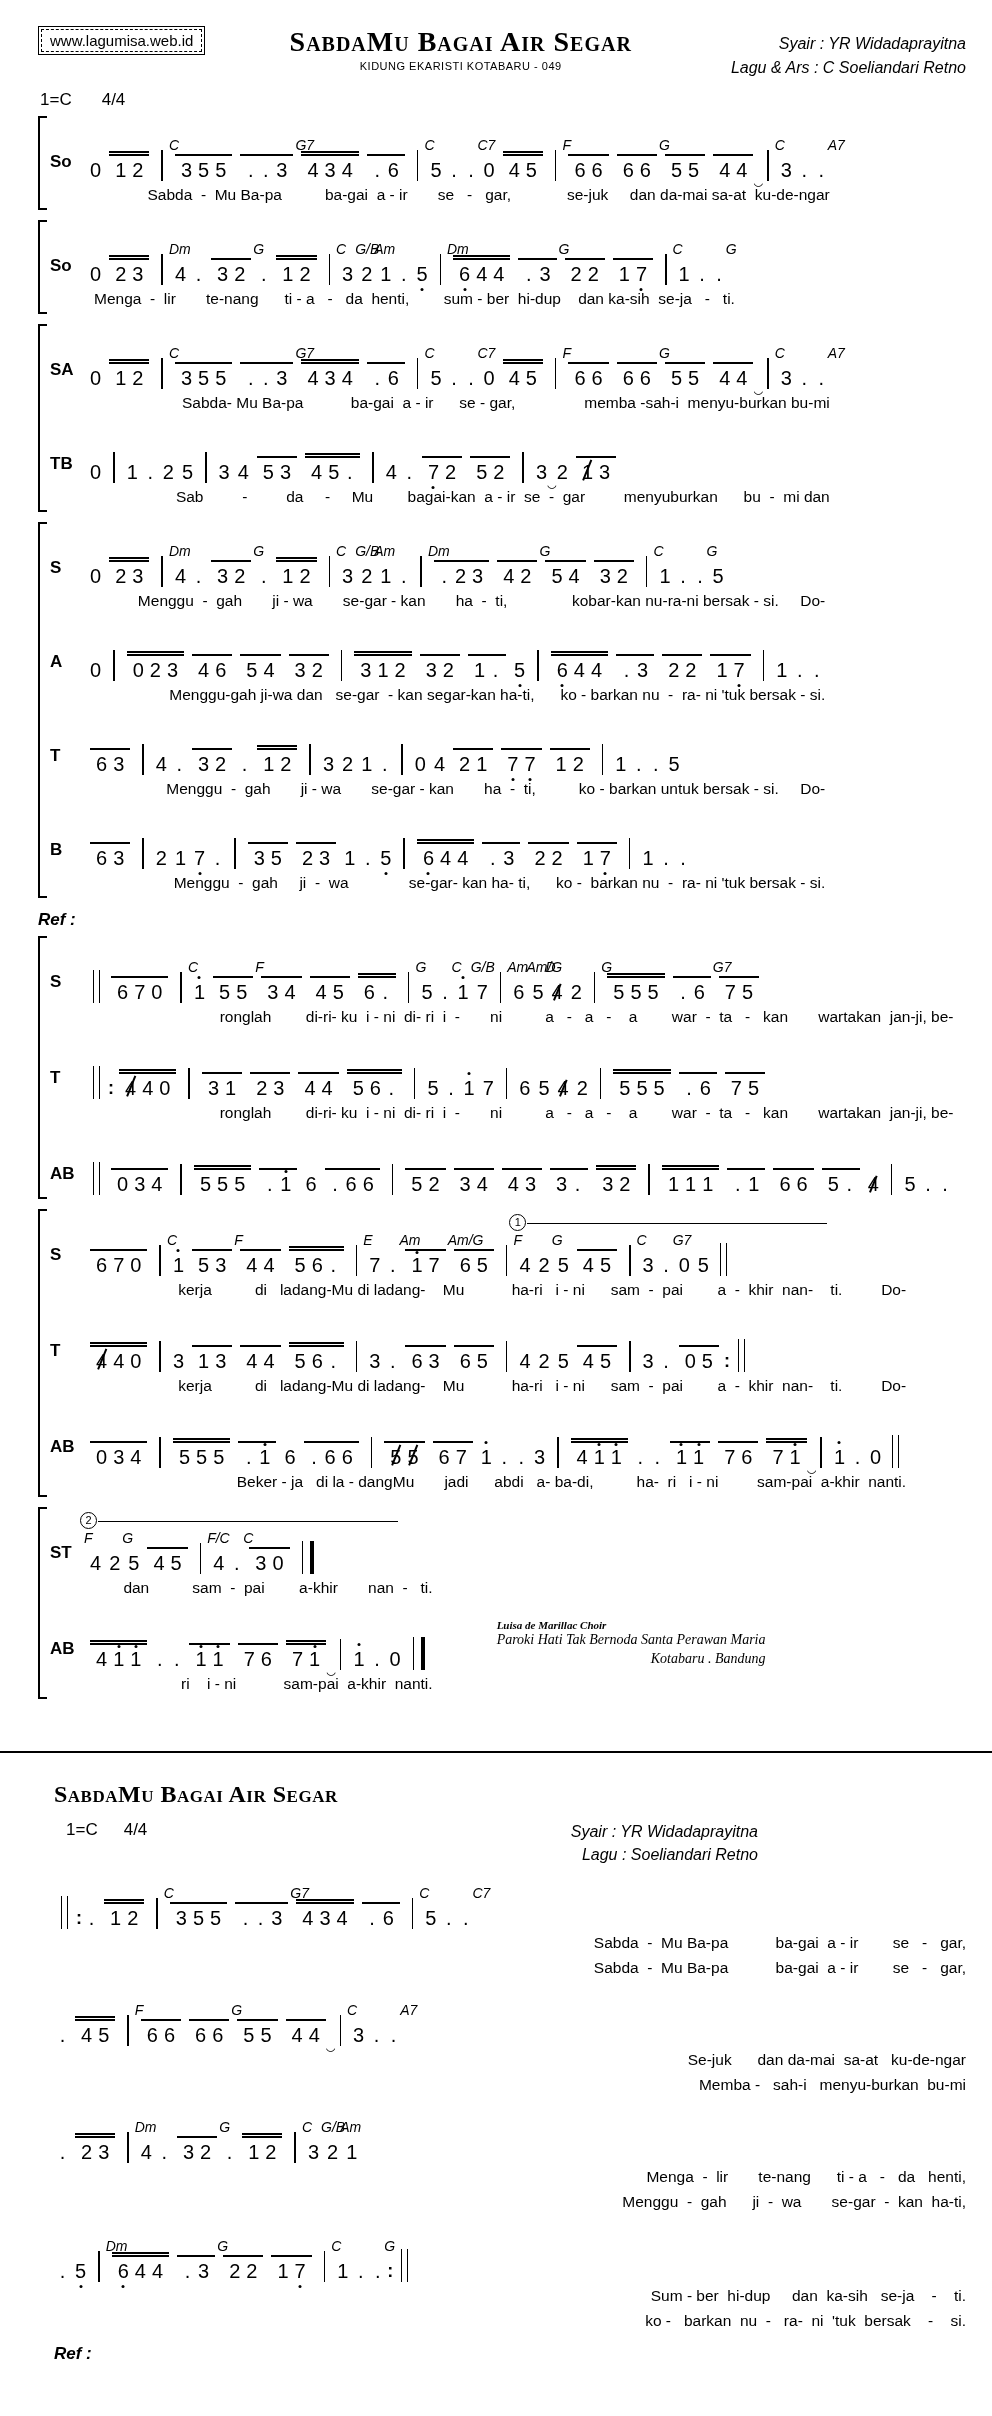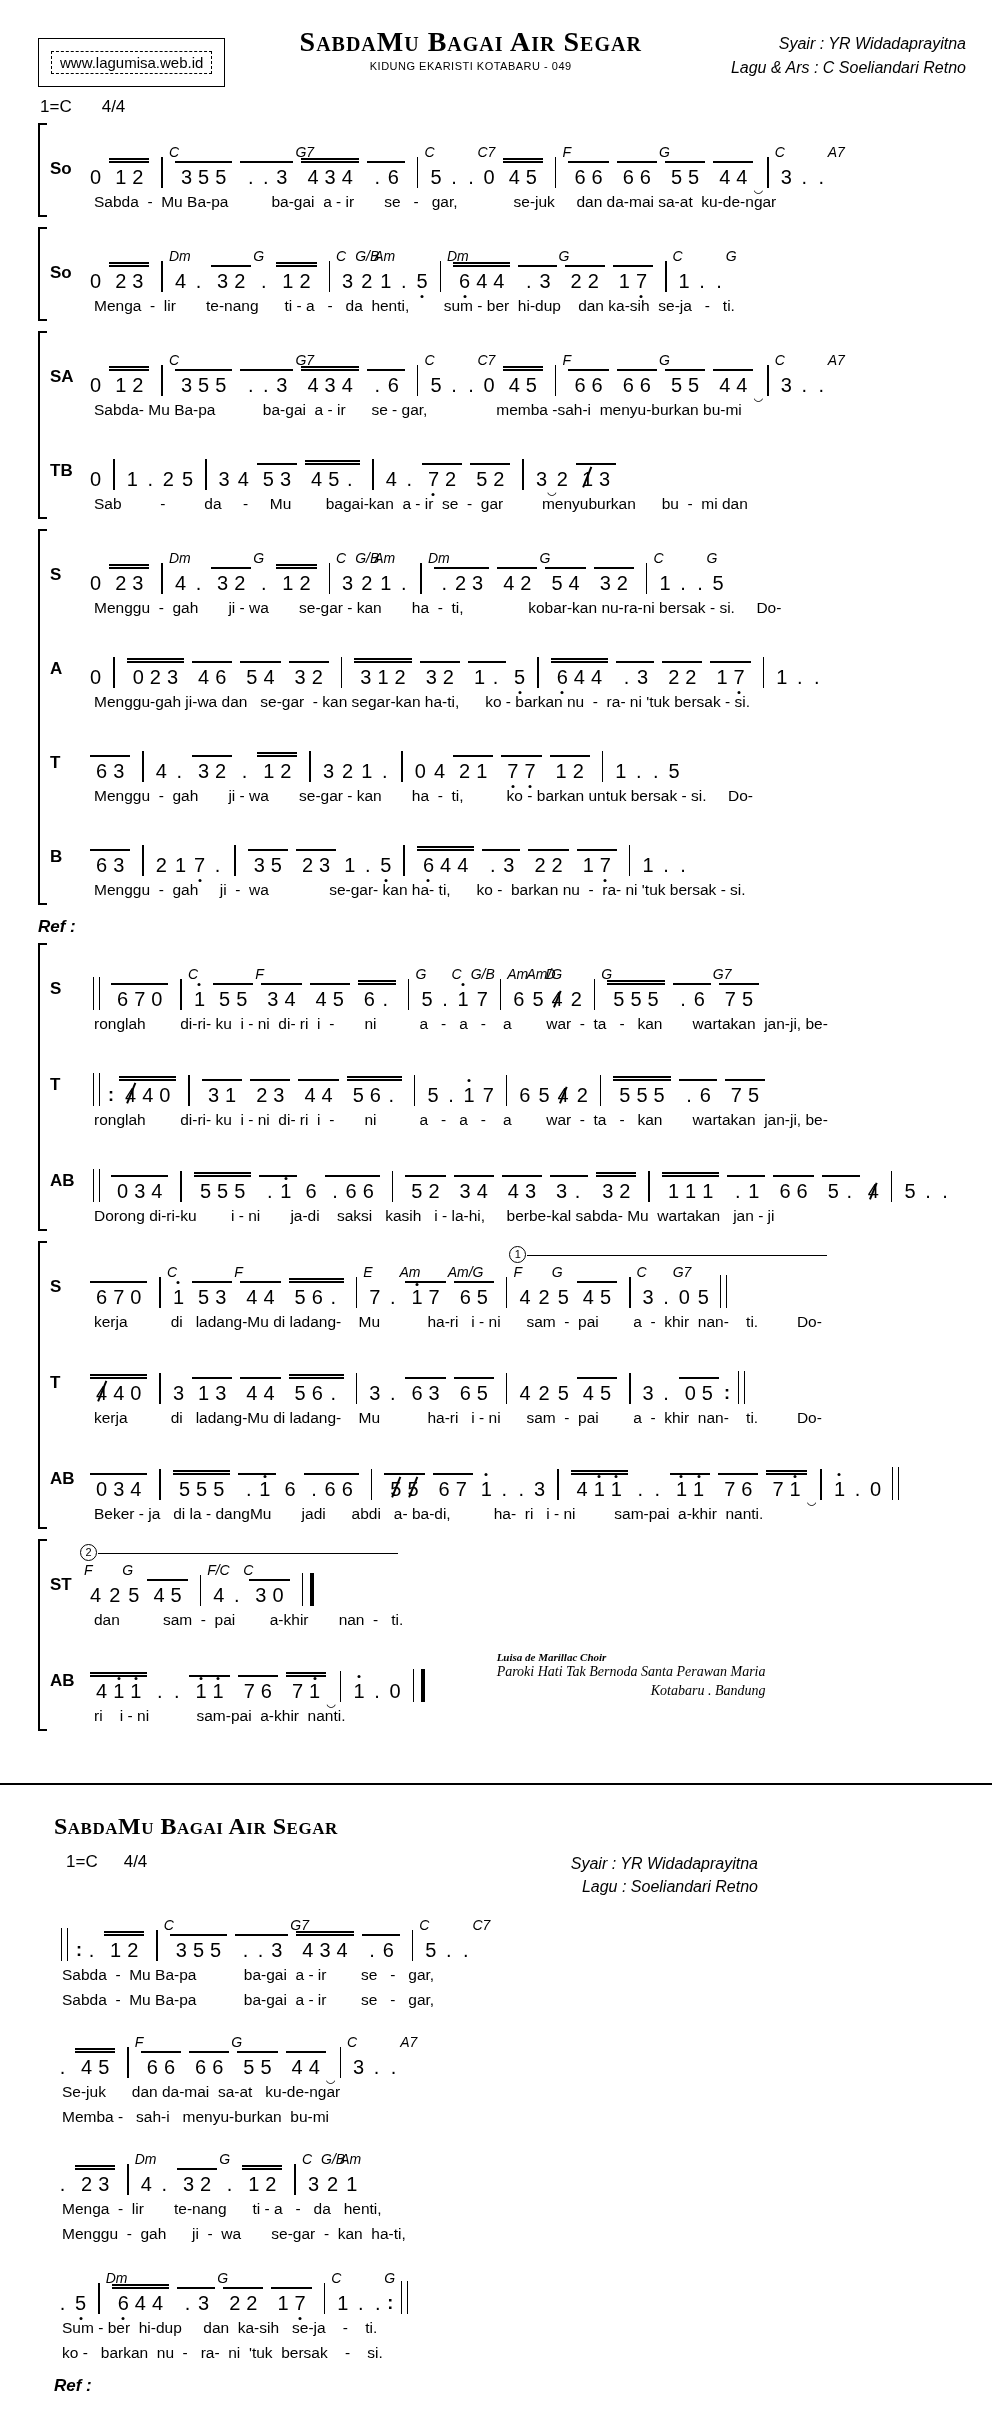--- a/index.html
+++ b/index.html
@@ -2,21 +2,21 @@
 <html><head>
 <meta charset="utf-8">
 <style>
   html,body{margin:0;padding:0;background:#fff;}
   .sheet{width:992px;background:#fff;color:#000;font-family:"Liberation Sans",sans-serif;}
   .page{position:relative;}
   .p1{padding:26px 26px 8px 38px;}
   .p2{padding:28px 26px 30px 54px;}
   
   .p1head{display:flex;align-items:flex-start;}
-  .badge{border:1px solid #000;padding:12px;margin-top:12px;width:max-content;}
+  .badge{border:1px solid #000;padding:2px;width:max-content;}
   .badge span{display:block;border:1px dashed #000;padding:2px 8px;font-size:15px;}
   .titleblock{flex:1;text-align:center;}
   .title{font-family:"Liberation Serif",serif;font-variant:small-caps;font-weight:700;font-size:28px;letter-spacing:1px;}
   .subtitle{font-size:11px;letter-spacing:.5px;margin-top:2px;}
   .credits{width:250px;text-align:right;font-style:italic;font-size:16px;line-height:1.5;margin-top:6px;}
   .keytime{font-size:17px;margin:10px 0 6px 2px;}
   .keytime .ts{margin-left:30px;}
   
   .ref{font-weight:700;font-style:italic;font-size:17px;margin:12px 0 0 0;}
   .sysrow{display:flex;align-items:flex-end;margin:6px 0 10px;}
@@ -39,21 +39,21 @@
   .dblbar{width:5px;border-left:1.5px solid #000;border-right:1.5px solid #000;height:33px;margin:0 7px;flex:none;}
   .finalbar{width:7px;border-left:1.5px solid #000;border-right:4.5px solid #000;height:33px;margin:0 8px;flex:none;}
   .bargroup{display:flex;align-items:flex-end;}
   .rcolon{font-size:18px;font-weight:700;margin:0 1px;}
   .chord{width:0;position:relative;flex:none;}
   .chord i{position:absolute;left:-2px;bottom:28px;font-style:italic;font-size:14px;white-space:nowrap;}
   .volta{width:0;position:relative;flex:none;}
   .volta i{position:absolute;bottom:45px;left:-6px;width:15px;height:15px;border:1.5px solid #000;border-radius:50%;font-size:11px;line-height:15px;text-align:center;font-style:normal;}
   .volta u{position:absolute;bottom:52px;left:12px;width:300px;border-top:1.5px solid #000;height:0;display:block;}
   .slur{font-size:16px;margin:0 -4px;transform:translateY(7px);flex:none;}
-  .lyric{font-size:15.5px;white-space:pre;padding:5px 0 2px 8px;}
+  .lyric{font-size:15.5px;white-space:pre;padding:5px 0 2px 8px;text-align:right;}
   .aside{margin-left:64px;margin-bottom:30px;}
   .aside .choir{font-family:"Liberation Serif",serif;font-style:italic;font-weight:700;font-size:11px;}
   .aside .parish{font-family:"Liberation Serif",serif;font-style:italic;font-size:14px;line-height:1.35;text-align:right;}
   .pagebreak{height:2px;background:#000;margin:34px 0 0;}
   
   .p2title{font-family:"Liberation Serif",serif;font-variant:small-caps;font-weight:700;font-size:24px;letter-spacing:.5px;}
   .p2sub{font-size:14px;margin:2px 0 0 46px;}
   .p2meta{display:flex;align-items:flex-start;margin-top:12px;}
   .p2key{font-size:17px;margin-left:12px;}
   .p2key .ts{margin-left:26px;}
@@ -871,21 +871,20 @@
                     <span class="beam beam1">
                       <span class="note">5</span>
                       <span class="note">.</span>
                     </span>
                     <span class="note slash">4</span>
                     <span class="barline"></span>
                     <span class="note">5</span>
                     <span class="note">.</span>
                     <span class="note">.</span>
                   </div>
-                  <div class="lyric">Dorong di-ri-ku        i - ni       ja-di    saksi   kasih   i - la-hi,     berbe-kal sabda- Mu  wartakan   jan - ji</div>
                 </div>
               </div>
             </div>
           </div>
         </div>
         <div class="sysrow">
           <div class="system">
             <div class="bracket"></div>
             <div class="parts">
               <div class="part">

